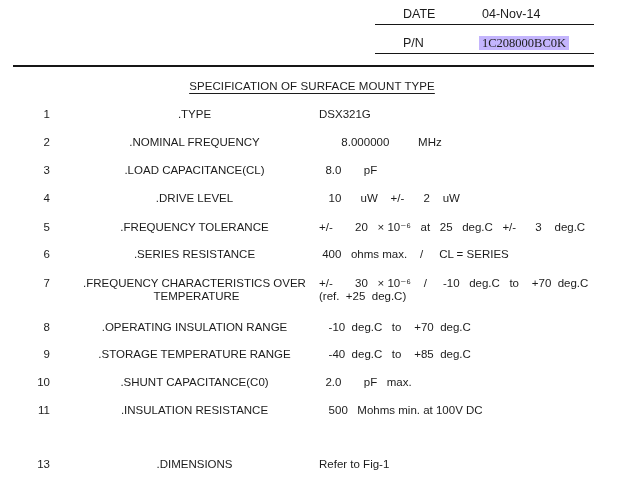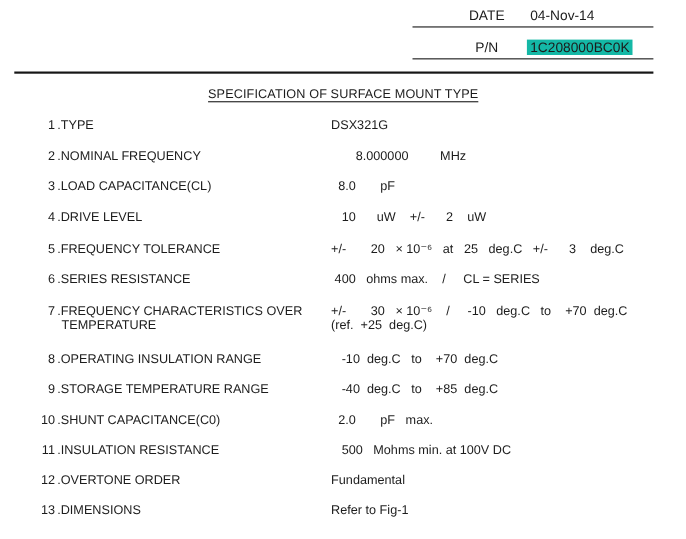--- a/index.html
+++ b/index.html
@@ -13,27 +13,27 @@
   }
   .page { position: absolute; inset: 0; }
 
   
   .hdr-row {
     position: absolute; left: 375px; width: 219px;
     box-sizing: border-box;
     border-bottom: 1.5px solid #161616;
     padding: 0 0 3px 28px;
     display: flex; align-items: flex-end;
-    font-size: 12.5px; line-height: 14px; text-align: center;
+    font-size: 12.5px; line-height: 14px;
   }
   .hdr-row.date { top: 6px;  height: 19px; }
   .hdr-row.pn   { top: 34px; height: 20px; }
   .hdr-label { flex: 0 0 79px; }
   .hdr-value { white-space: pre; margin-top: 36px; }
-  .hdr-value.highlight { background: #14b8a6; padding: 0 3px; margin-left: -3px; }
+  .hdr-value.highlight { background: #c4b5fd; padding: 0 3px; margin-left: -3px; font-family: Liberation Serif, serif; }
 
   
   .toprule {
     position: absolute; top: 65px; left: 13px;
     width: 581px; height: 1.5px; background: #161616;
   }
 
   
   .title {
     position: absolute; top: 80px; left: 0; width: 100%;
@@ -44,21 +44,21 @@
     text-underline-offset: 3px;
   }
 
   
   .row {
     position: absolute; left: 28px;
     display: flex; align-items: flex-start;
     font-size: 11.5px; line-height: 13px;
   }
   .num   { flex: 0 0 22px; text-align: right; white-space: pre; }
-  .label { flex: 0 0 249px; margin-left: 2px; white-space: pre; }
+  .label { flex: 0 0 249px; margin-left: 20px; white-space: pre; text-align: center; }
   .label .l2 { display: block; padding-left: 4px; }
   .value { white-space: pre; }
   .value.wide { width: 290px; }
   .value .v2 { display: block; text-align: left; white-space: pre; }
 </style>
 </head>
 <body>
 
 <div class="page">
 
@@ -135,25 +135,20 @@
     <span class="label">.SHUNT CAPACITANCE(C0)</span>
     <span class="value">  2.0       pF   max.</span>
   </div>
 
   <div class="row" style="top:404px">
     <span class="num">11</span>
     <span class="label">.INSULATION RESISTANCE</span>
     <span class="value">   500   Mohms min. at 100V DC</span>
   </div>
 
-  <div class="row" style="top:431px">
-    <span class="num">12</span>
-    <span class="label">.OVERTONE ORDER</span>
-    <span class="value">Fundamental</span>
-  </div>
 
   <div class="row" style="top:458px">
     <span class="num">13</span>
     <span class="label">.DIMENSIONS</span>
     <span class="value">Refer to Fig-1</span>
   </div>
 
 </div>
 
 </body></html>

